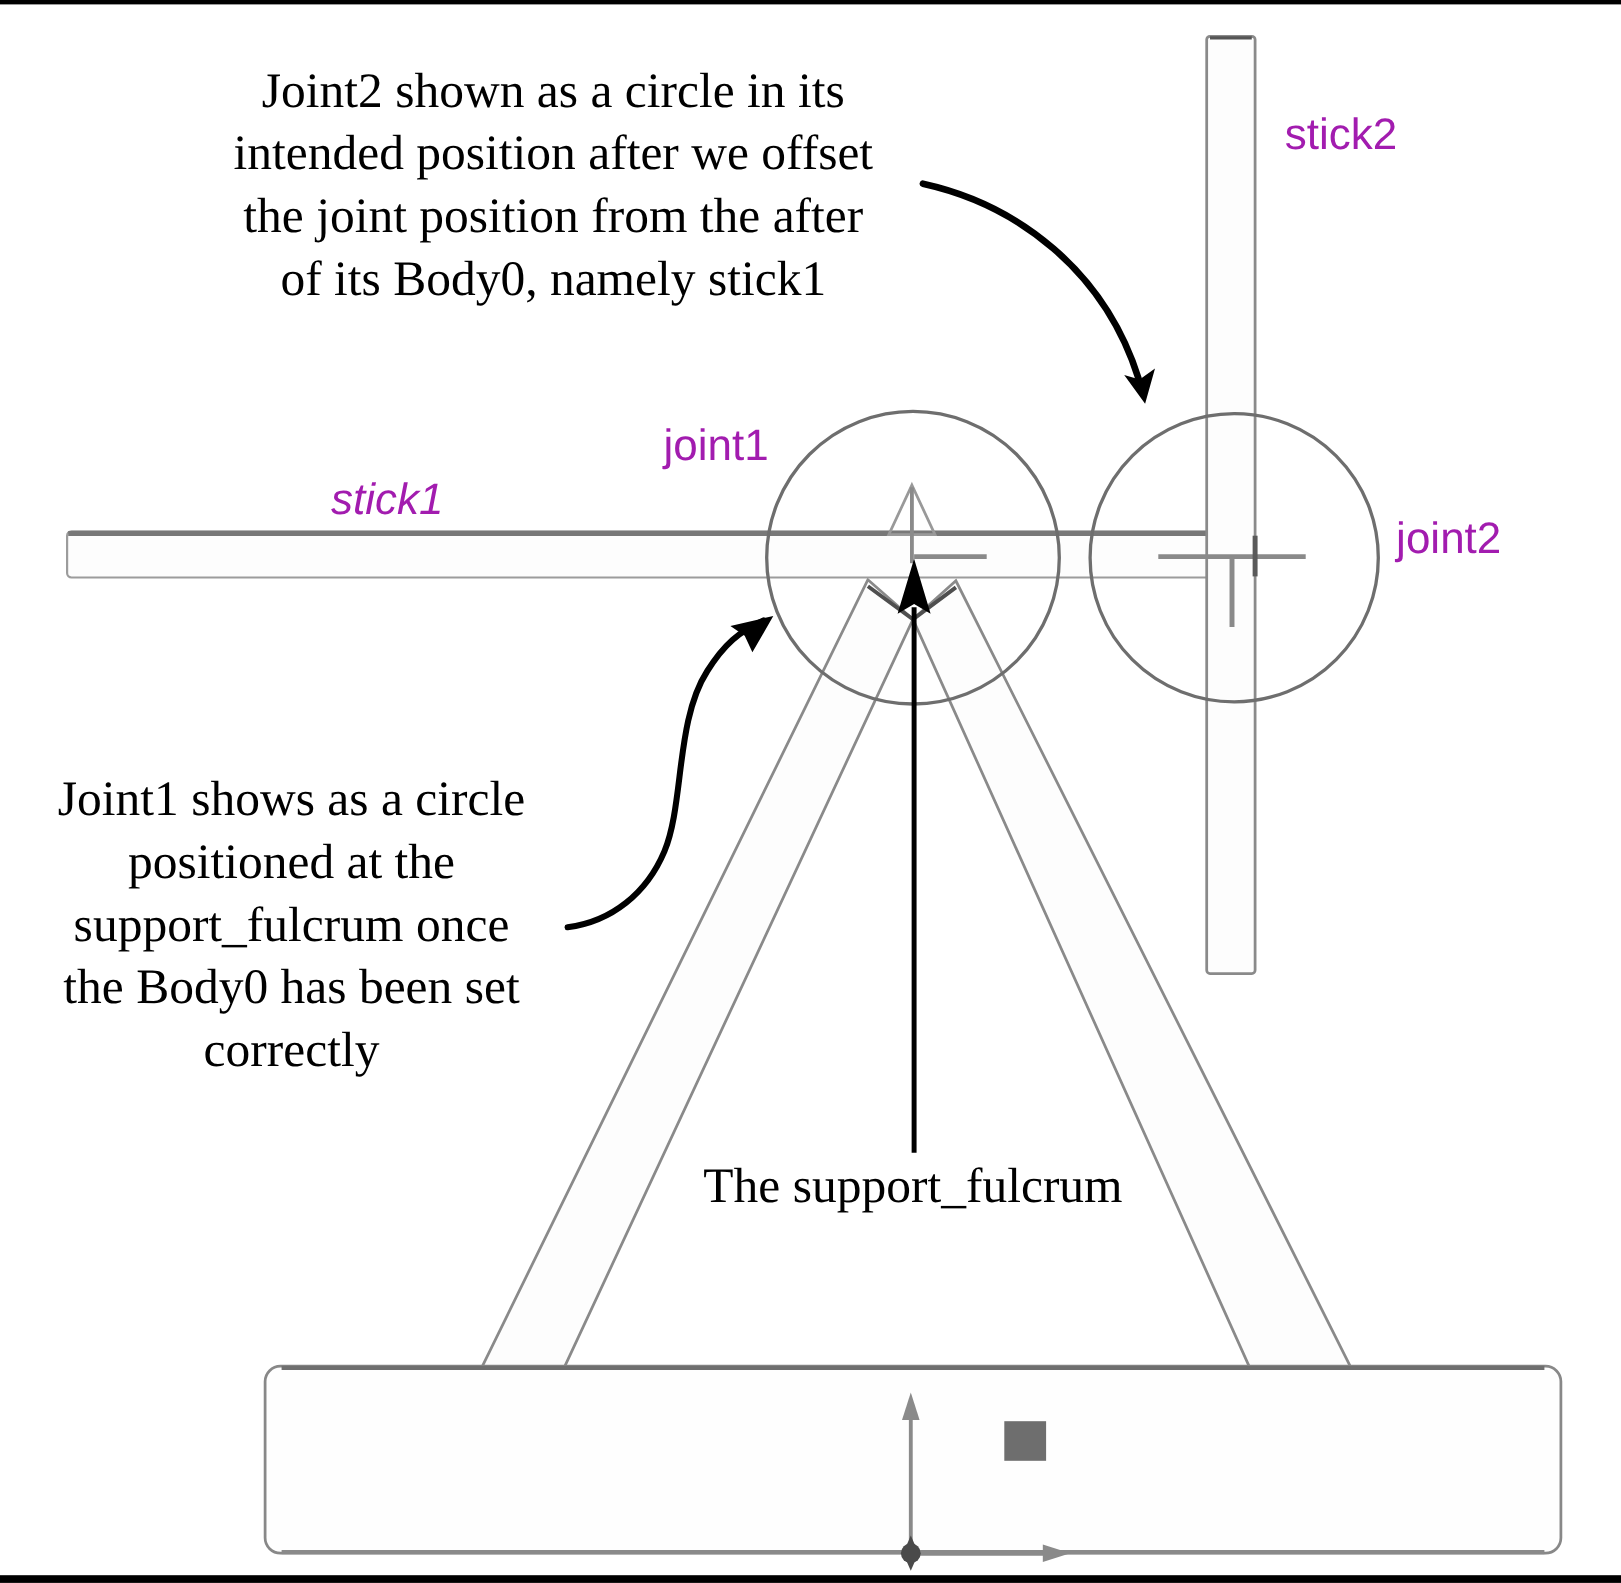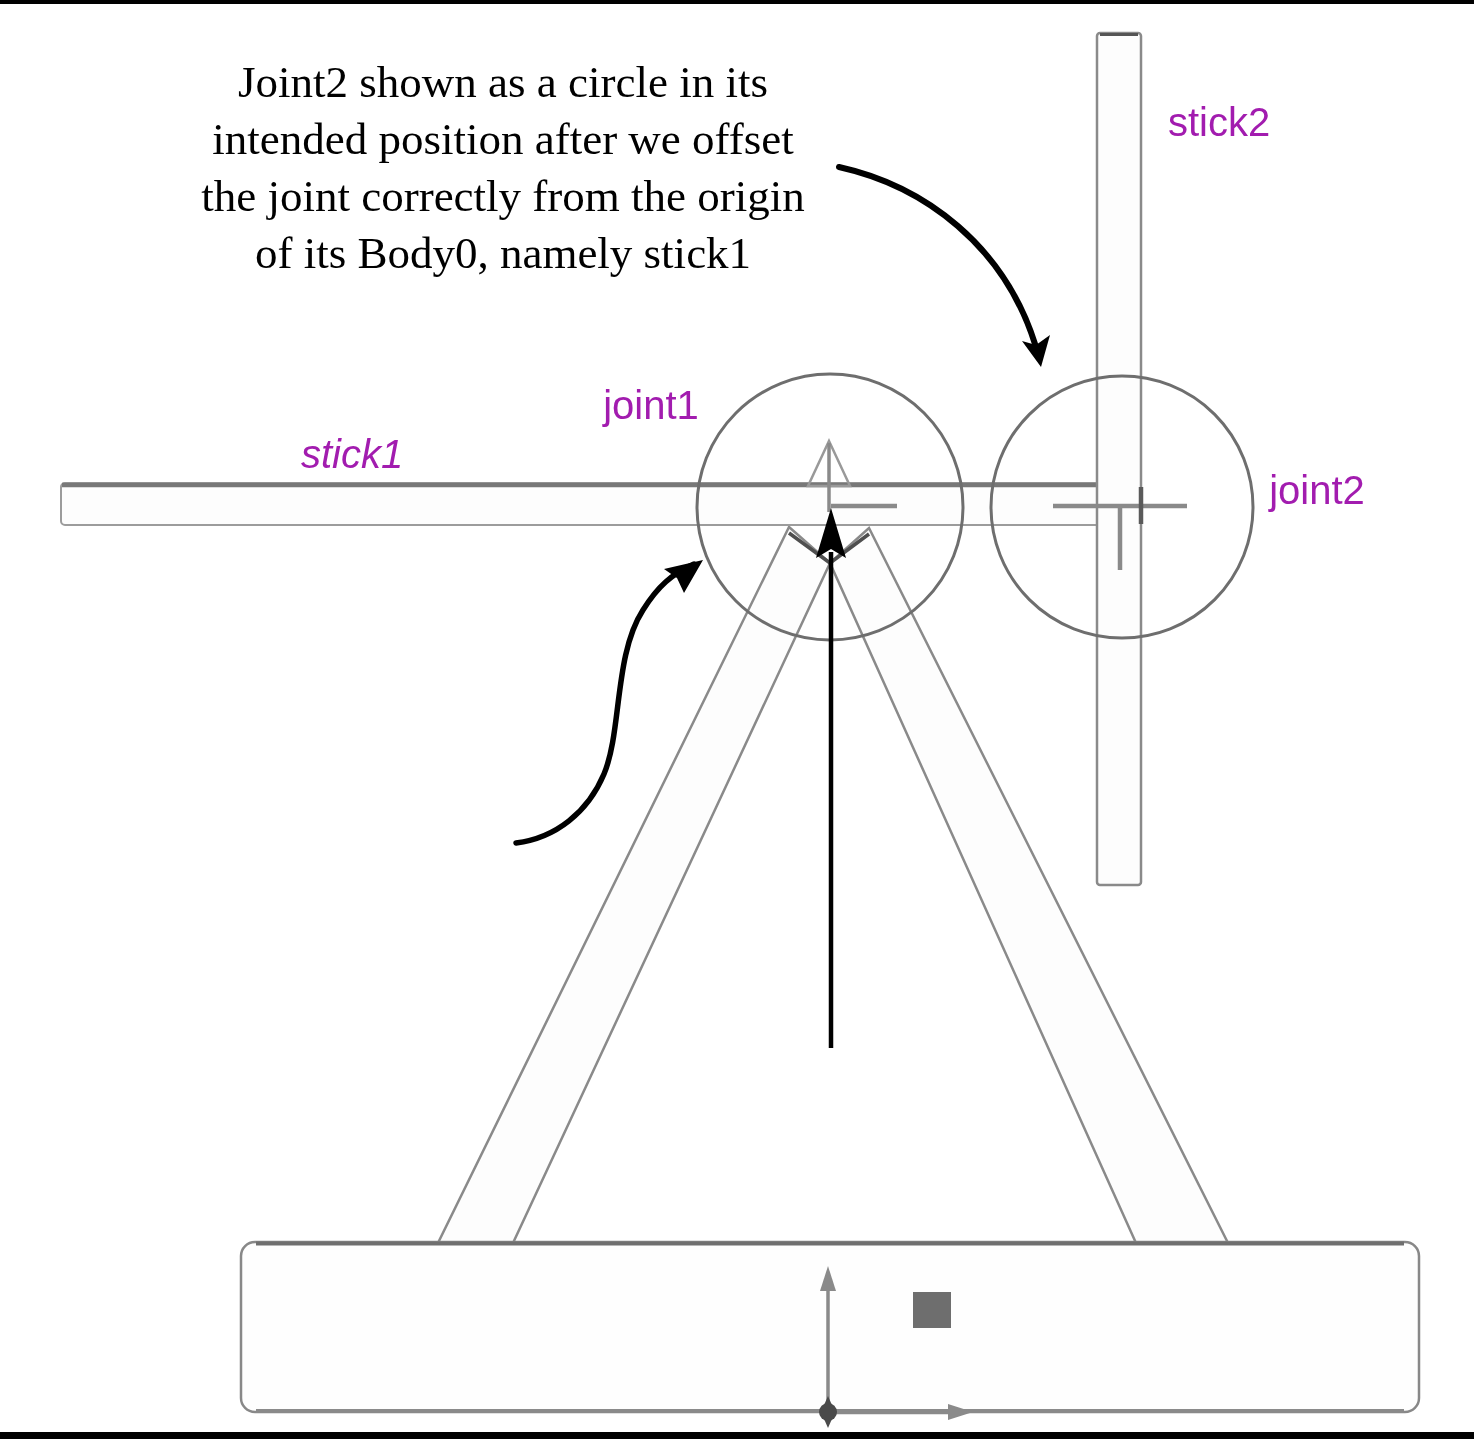--- a/index.html
+++ b/index.html
@@ -60,24 +60,30 @@
     <line x1="828" y1="1412" x2="950" y2="1412" stroke="#8a8a8a" stroke-width="4.5"></line>
     <polygon points="973,1412 948,1404 948,1420" fill="#8a8a8a"></polygon>
     <polygon points="828,1396 835,1412 828,1428 821,1412" fill="#4a4a4a"></polygon>
     <circle cx="828" cy="1412" r="9" fill="#4a4a4a"></circle>
 
     <rect x="913" y="1292" width="38" height="36" fill="#6e6e6e"></rect>
   </svg>
 
   <div class="annotation" style="left:153px;top:54px;width:700px;">Joint2 shown as a circle in its
 intended position after we offset
-the joint correctly from the origin
+the joint position from the after
 of its Body0, namely stick1</div>
 
+  <div class="annotation" style="left:5px;top:698px;width:520px;">Joint1 shows as a circle
+positioned at the
+support_fulcrum once
+the Body0 has been set
+correctly</div>
 
+  <div class="annotation" style="left:580px;top:1050px;width:500px;">The support_fulcrum</div>
 
   <div class="part-label" style="left:277px;top:432px;width:150px;font-style:italic;">stick1</div>
 
   <div class="part-label" style="left:1144px;top:100px;width:150px;">stick2</div>
 
   <div class="part-label" style="left:576px;top:383px;width:150px;">joint1</div>
 
   <div class="part-label" style="left:1242px;top:468px;width:150px;">joint2</div>
 
 </div>

